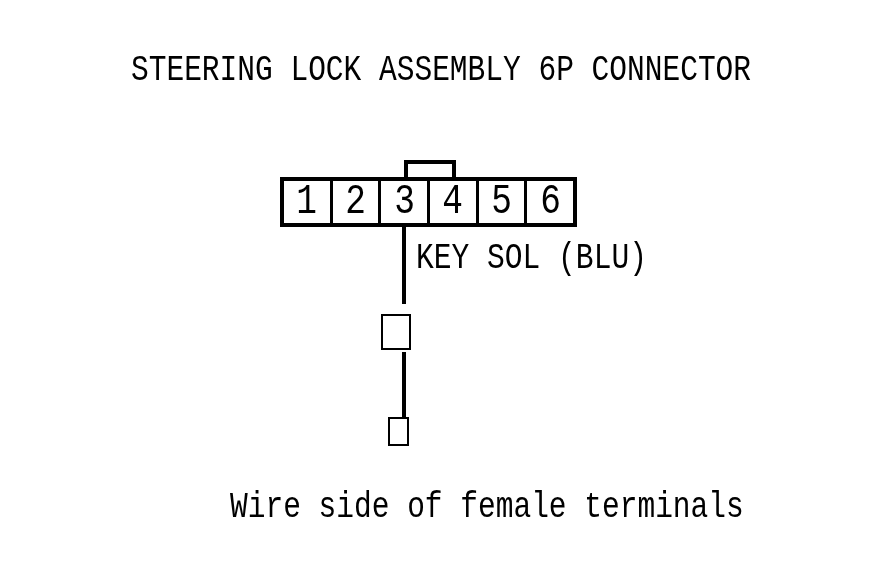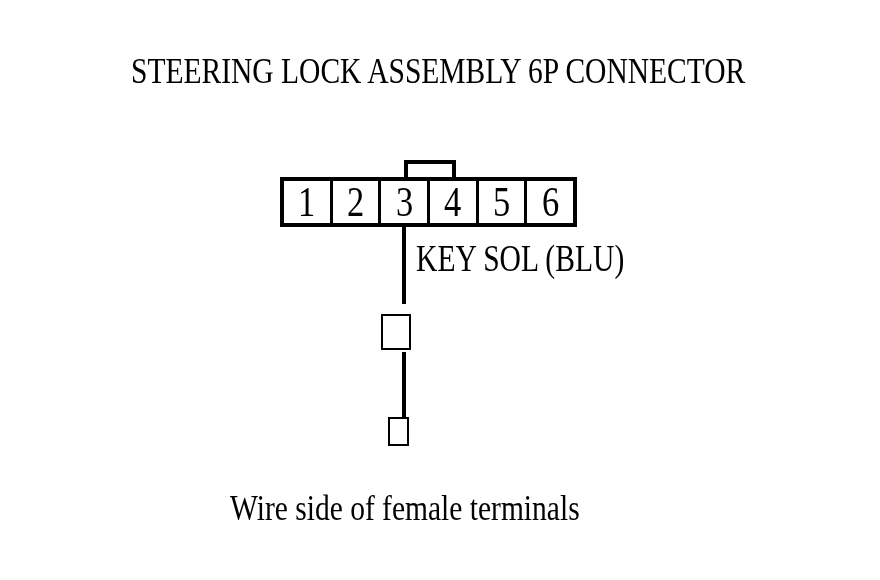--- a/index.html
+++ b/index.html
@@ -6,21 +6,21 @@
     margin: 0;
     padding: 0;
     background: #ffffff;
   }
   .canvas {
     position: relative;
     width: 880px;
     height: 580px;
     background: #ffffff;
     overflow: hidden;
-    font-family: Liberation Serif, serif;
+    font-family: Liberation Mono, monospace;
     color: #000;
   }
   .txt {
     position: absolute;
     white-space: nowrap;
     line-height: 1;
     color: #000;
     transform: scaleX(0.82);
     transform-origin: left top;
   }

